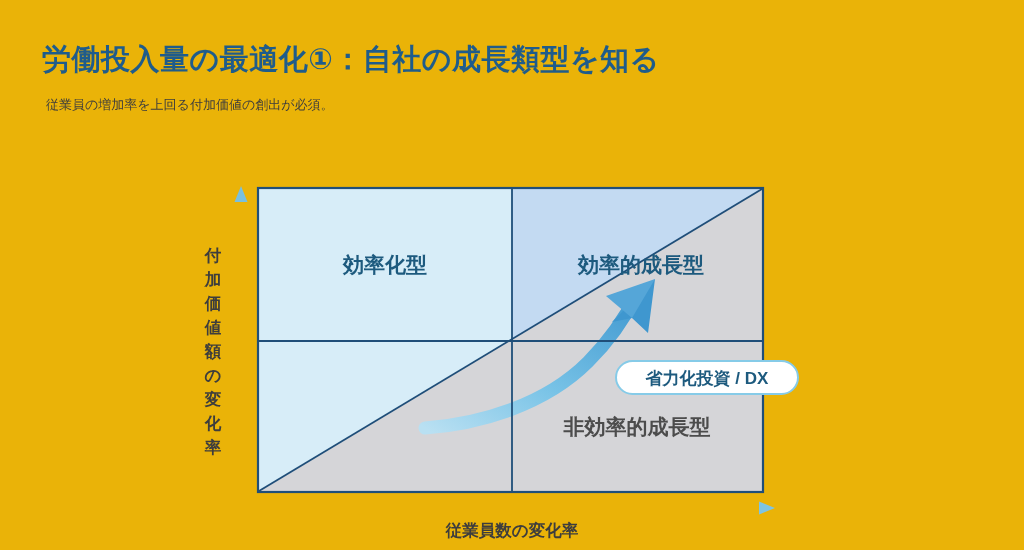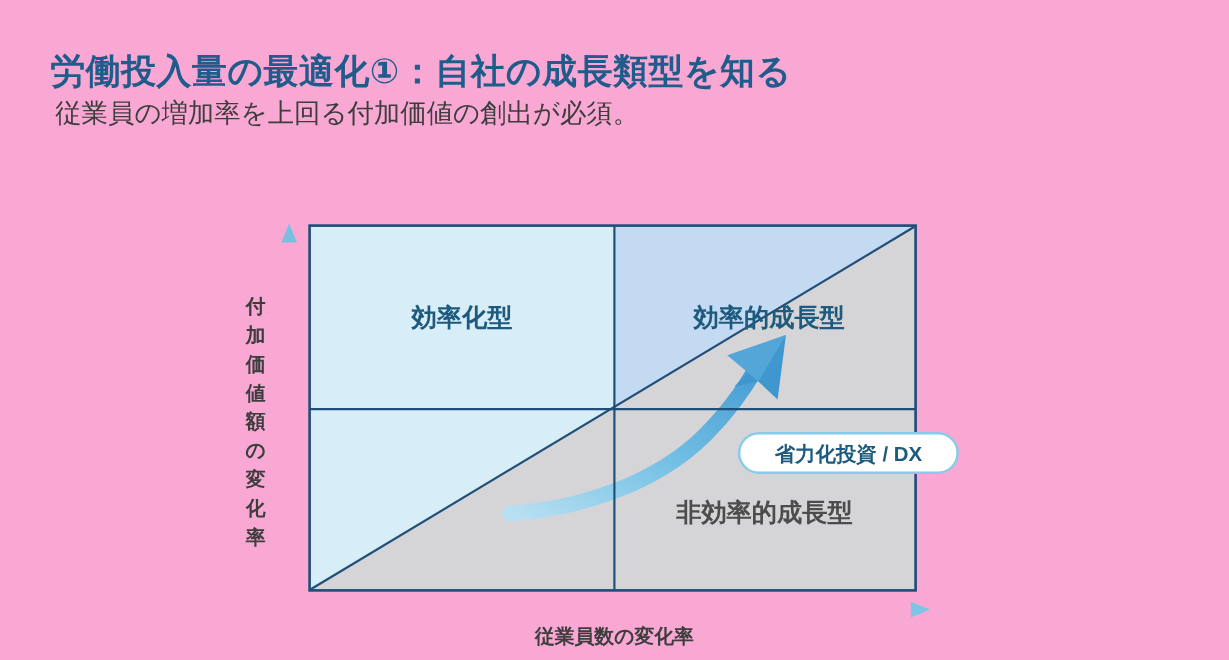--- a/index.html
+++ b/index.html
@@ -9,40 +9,40 @@
     height: 550px;
     background: #ffffff;
     font-family: "Liberation Sans", "DejaVu Sans", sans-serif;
     overflow: hidden;
   }
 
   #slide {
     position: relative;
     width: 1024px;
     height: 550px;
-    background: #f9a8d4;
+    background: #eab308;
   }
 
   
   #title {
     position: absolute;
     left: 42px;
     top: 40px;
     font-size: 29px;
     font-weight: bold;
     color: #1f5c8b;
     letter-spacing: 0.5px;
     white-space: nowrap;
   }
 
   #subtitle {
     position: absolute;
     left: 46px;
-    top: 80px;
-    font-size: 22px;
+    top: 90px;
+    font-size: 13px;
     line-height: 30px;
     color: #3d3d3d;
     white-space: nowrap;
   }
   #subtitle .line2 { margin-left: -6px; }
 
   
   #chart-area {
     position: absolute;
     left: 0;

